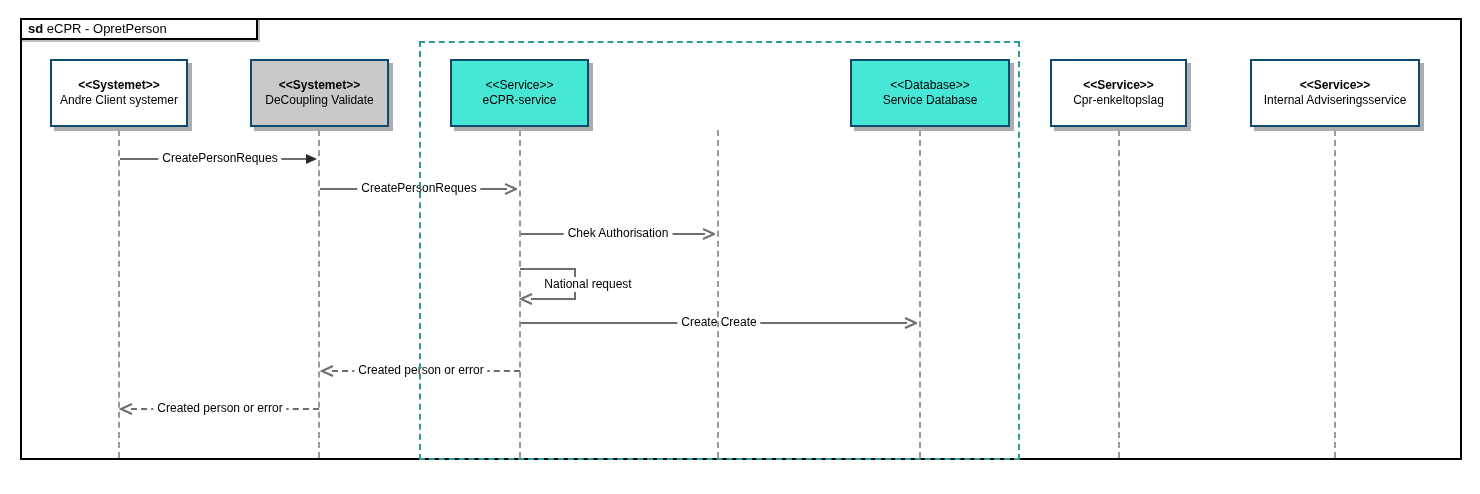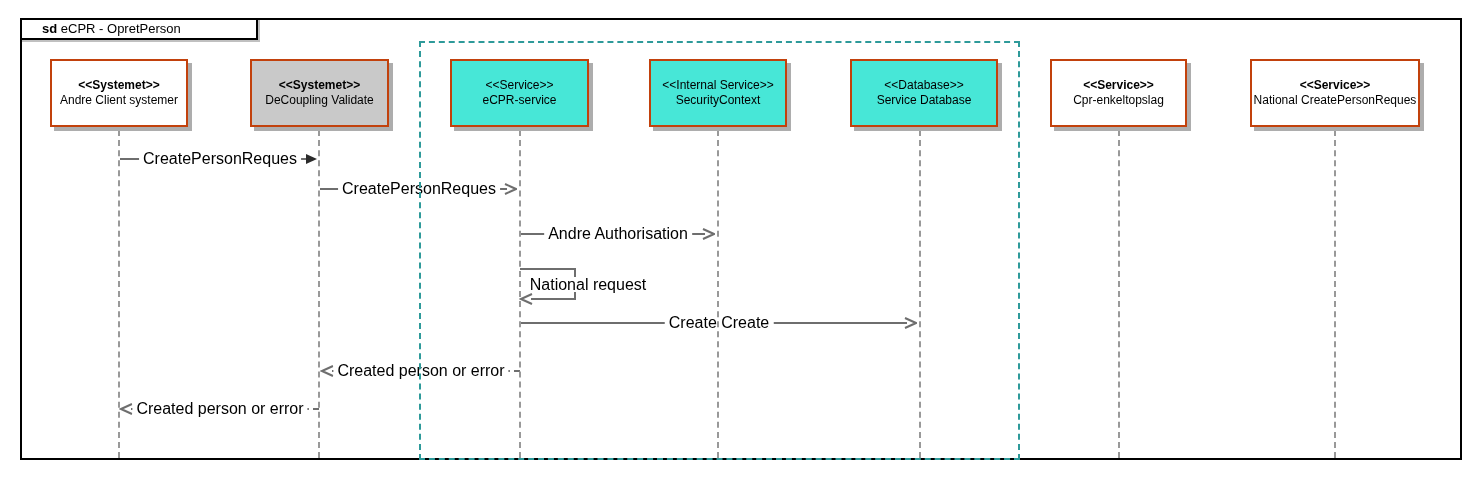--- a/index.html
+++ b/index.html
@@ -10,57 +10,57 @@
   }
   
   .frame{
     position:absolute;left:20px;top:18px;width:1442px;height:442px;
     border:2px solid #000;box-sizing:border-box;z-index:1;background:transparent;
   }
   .frame-title{
     position:absolute;left:20px;top:18px;width:238px;height:22px;
     border:2px solid #000;box-sizing:border-box;background:#fff;
     box-shadow:2px 2px 0 #c0c0c0;
-    font-size:13px;line-height:18px;padding-left:20px;z-index:6;
+    font-size:13px;line-height:18px;padding-left:6px;z-index:6;
     white-space:nowrap;
   }
   .frame-title b{font-weight:bold;}
   
   .boundary{
     position:absolute;left:419px;top:41px;width:601px;height:419px;
     border:2px dashed #2e9a9a;box-sizing:border-box;z-index:4;background:transparent;
   }
   
   .lifeline{
     position:absolute;top:130px;height:328px;width:0;
     border-left:2px dashed #999;z-index:4;
   }
   
   .head{
     position:absolute;top:59px;height:68px;box-sizing:border-box;
-    border:2px solid #c2410c;box-shadow:4px 4px 0 #adadad;
+    border:2px solid #0c4a6e;box-shadow:4px 4px 0 #adadad;
     display:flex;flex-direction:column;align-items:center;justify-content:center;
     font-size:12px;line-height:15px;text-align:center;z-index:5;
   }
   .head.white{background:#ffffff;}
   .head.gray{background:#c9c9c9;}
   .head.cyan{background:#47e7d7;}
   .head.emph .stereo{font-weight:bold;}
   
   .mline{position:absolute;height:0;border-top:2px solid #6e6e6e;z-index:2;}
   .mline.dashed{border-top-style:dashed;}
   .vline{position:absolute;width:0;border-left:2px solid #6e6e6e;z-index:2;}
   .arrow{position:absolute;z-index:2;}
   .tri-right{
     position:absolute;width:0;height:0;z-index:2;
     border-left:11px solid #2b2b2b;border-top:5px solid transparent;border-bottom:5px solid transparent;
   }
   .mlabel{
     position:absolute;transform:translateX(-50%);background:#fff;
-    padding:0 4px;font-size:16px;line-height:15px;white-space:nowrap;z-index:3;
+    padding:0 4px;font-size:12px;line-height:15px;white-space:nowrap;z-index:3;
   }
 </style>
 </head>
 <body>
 
 <div id="canvas">
 
   <div class="frame"></div>
   <div class="frame-title"><b>sd</b><span> eCPR - OpretPerson</span></div>
 
@@ -79,52 +79,48 @@
     <span class="lname">Andre Client systemer</span>
   </div>
   <div class="head gray emph" style="left:250px;width:139px">
     <span class="stereo">&lt;&lt;Systemet&gt;&gt;</span>
     <span class="lname">DeCoupling Validate</span>
   </div>
   <div class="head cyan" style="left:450px;width:139px">
     <span class="stereo">&lt;&lt;Service&gt;&gt;</span>
     <span class="lname">eCPR-service</span>
   </div>
-  <div class="head cyan" style="left:649px;width:138px">
-    <span class="stereo">&lt;&lt;Internal Service&gt;&gt;</span>
-    <span class="lname">SecurityContext</span>
-  </div>
-  <div class="head cyan" style="left:850px;width:148px">
+  <div class="head cyan" style="left:850px;width:160px">
     <span class="stereo">&lt;&lt;Database&gt;&gt;</span>
     <span class="lname">Service Database</span>
   </div>
   <div class="head white emph" style="left:1050px;width:137px">
     <span class="stereo">&lt;&lt;Service&gt;&gt;</span>
     <span class="lname">Cpr-enkeltopslag</span>
   </div>
   <div class="head white emph" style="left:1250px;width:170px">
     <span class="stereo">&lt;&lt;Service&gt;&gt;</span>
-    <span class="lname">National CreatePersonReques</span>
+    <span class="lname">Internal Adviseringsservice</span>
   </div>
 
   <div class="mline" style="left:120px;top:158px;width:188px"></div>
   <div class="tri-right" style="left:306px;top:154px"></div>
   <div class="mlabel" style="left:220px;top:151px">CreatePersonReques</div>
 
   <div class="mline" style="left:320px;top:188px;width:187px"></div>
   <svg class="arrow" style="left:503px;top:182px" width="14" height="14">
       <path d="M2 2 L13 7 L2 12" fill="none" stroke="#6e6e6e" stroke-width="2"></path>
     </svg>
   <div class="mlabel" style="left:419px;top:181px">CreatePersonReques</div>
 
   <div class="mline" style="left:520px;top:233px;width:185px"></div>
   <svg class="arrow" style="left:701px;top:227px" width="14" height="14">
       <path d="M2 2 L13 7 L2 12" fill="none" stroke="#6e6e6e" stroke-width="2"></path>
     </svg>
-  <div class="mlabel" style="left:618px;top:226px">Andre Authorisation</div>
+  <div class="mlabel" style="left:618px;top:226px">Chek Authorisation</div>
 
   <div class="mline" style="left:520px;top:268px;width:54px"></div>
   <div class="vline" style="left:574px;top:268px;height:31px"></div>
   <div class="mline" style="left:531px;top:298px;width:45px"></div>
   <svg class="arrow" style="left:519px;top:292px" width="14" height="14">
       <path d="M13 2 L2 7 L13 12" fill="none" stroke="#6e6e6e" stroke-width="2"></path>
     </svg>
   <div class="mlabel" style="left:588px;top:277px">National request</div>
 
   <div class="mline" style="left:520px;top:322px;width:387px"></div>

